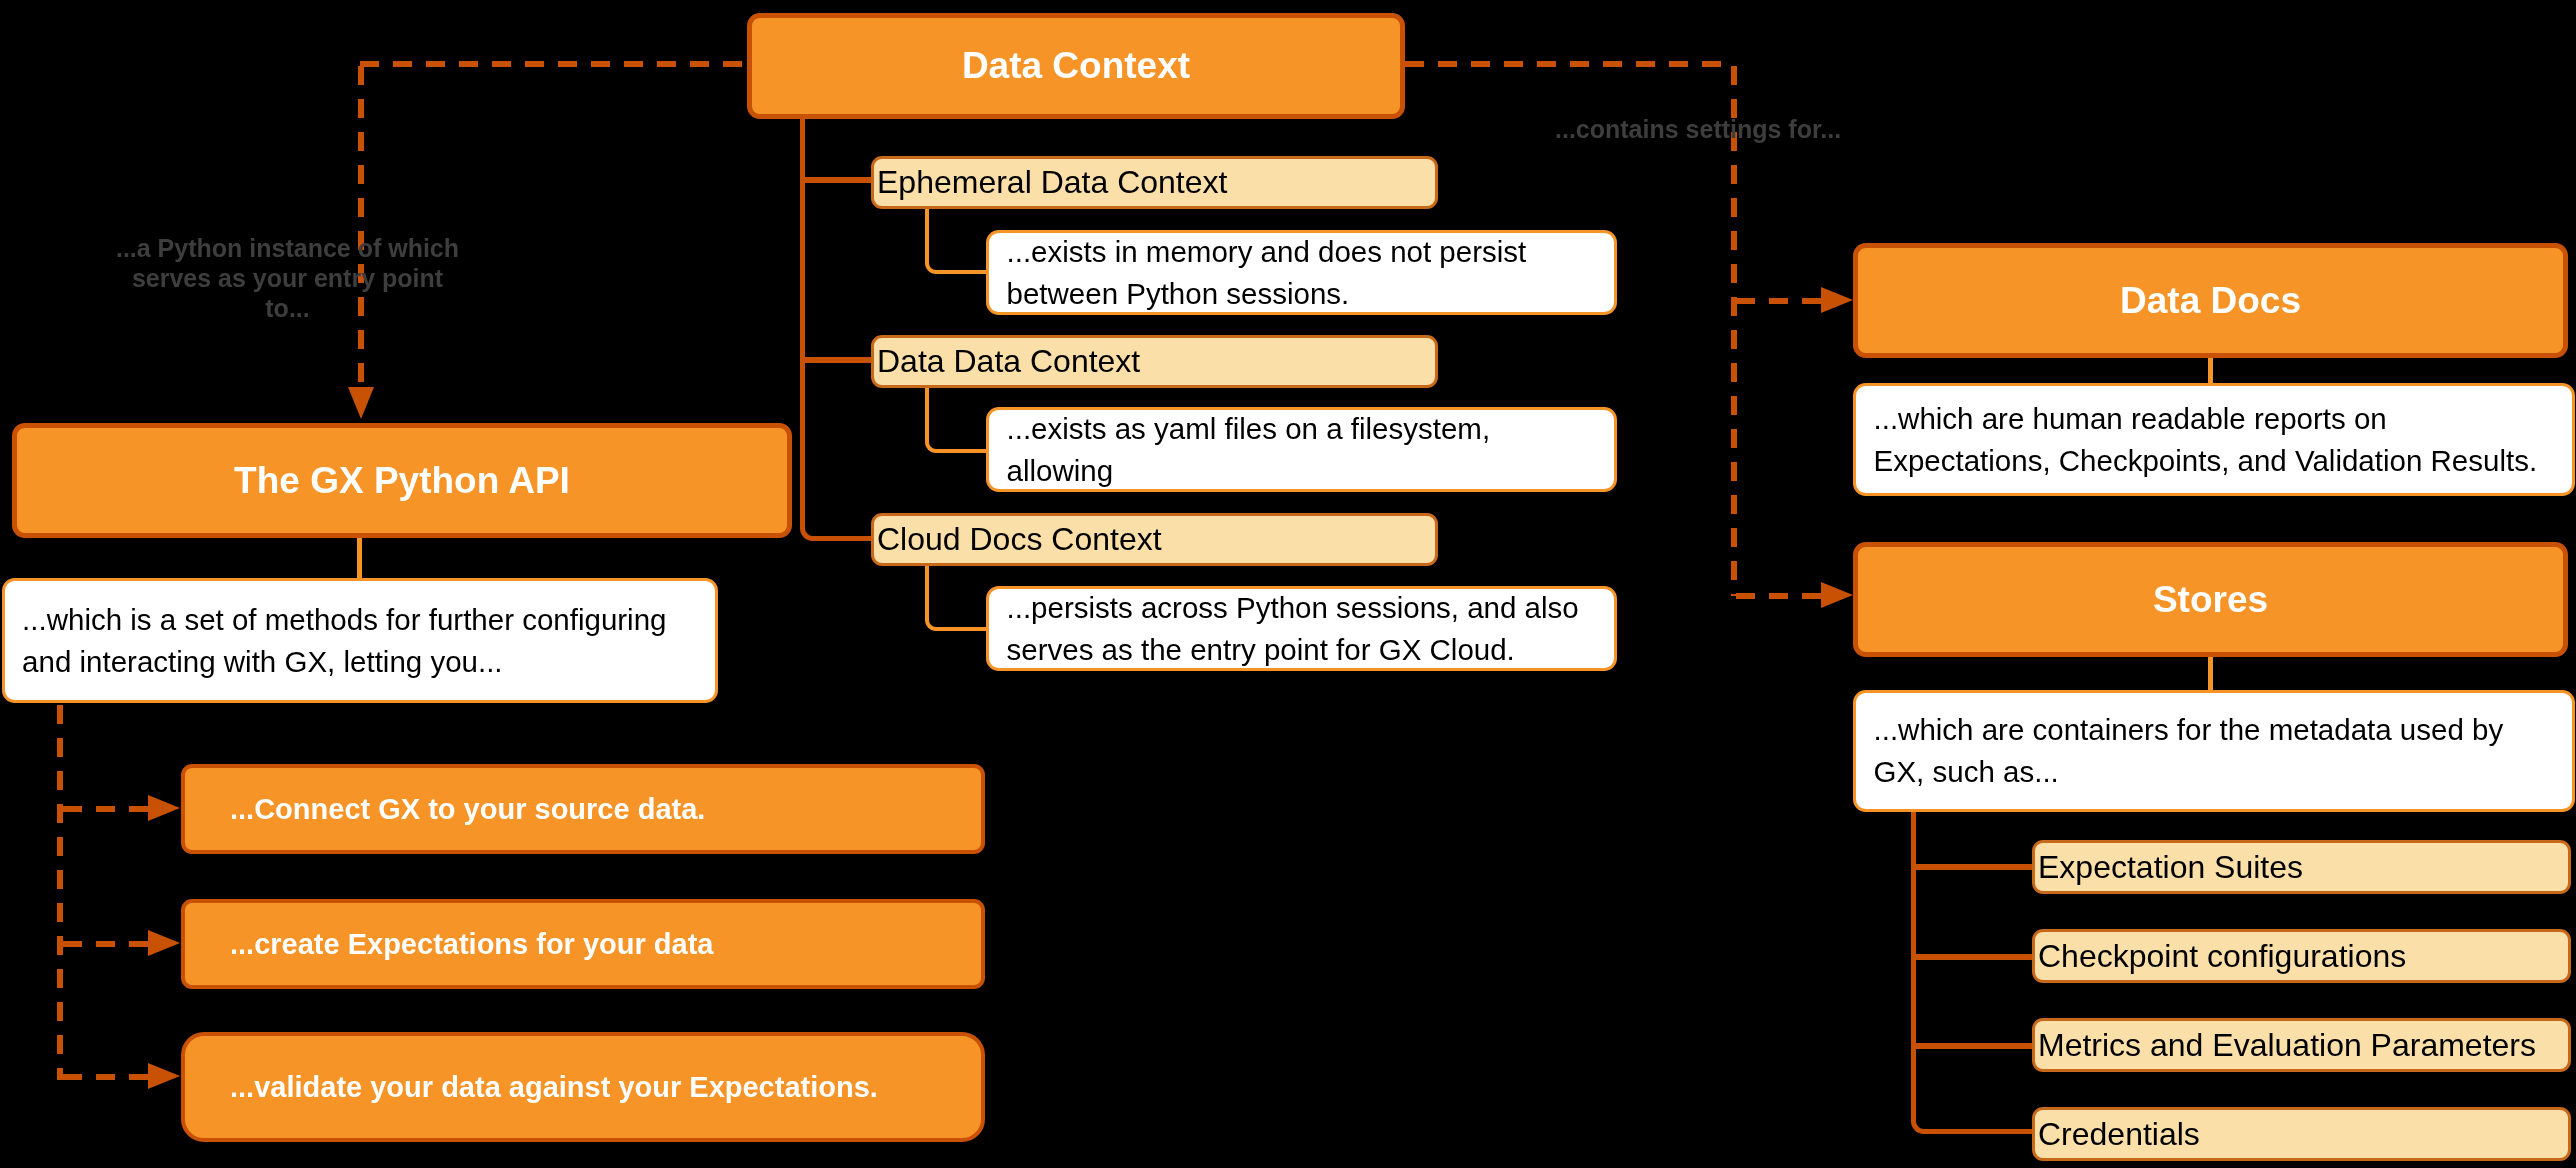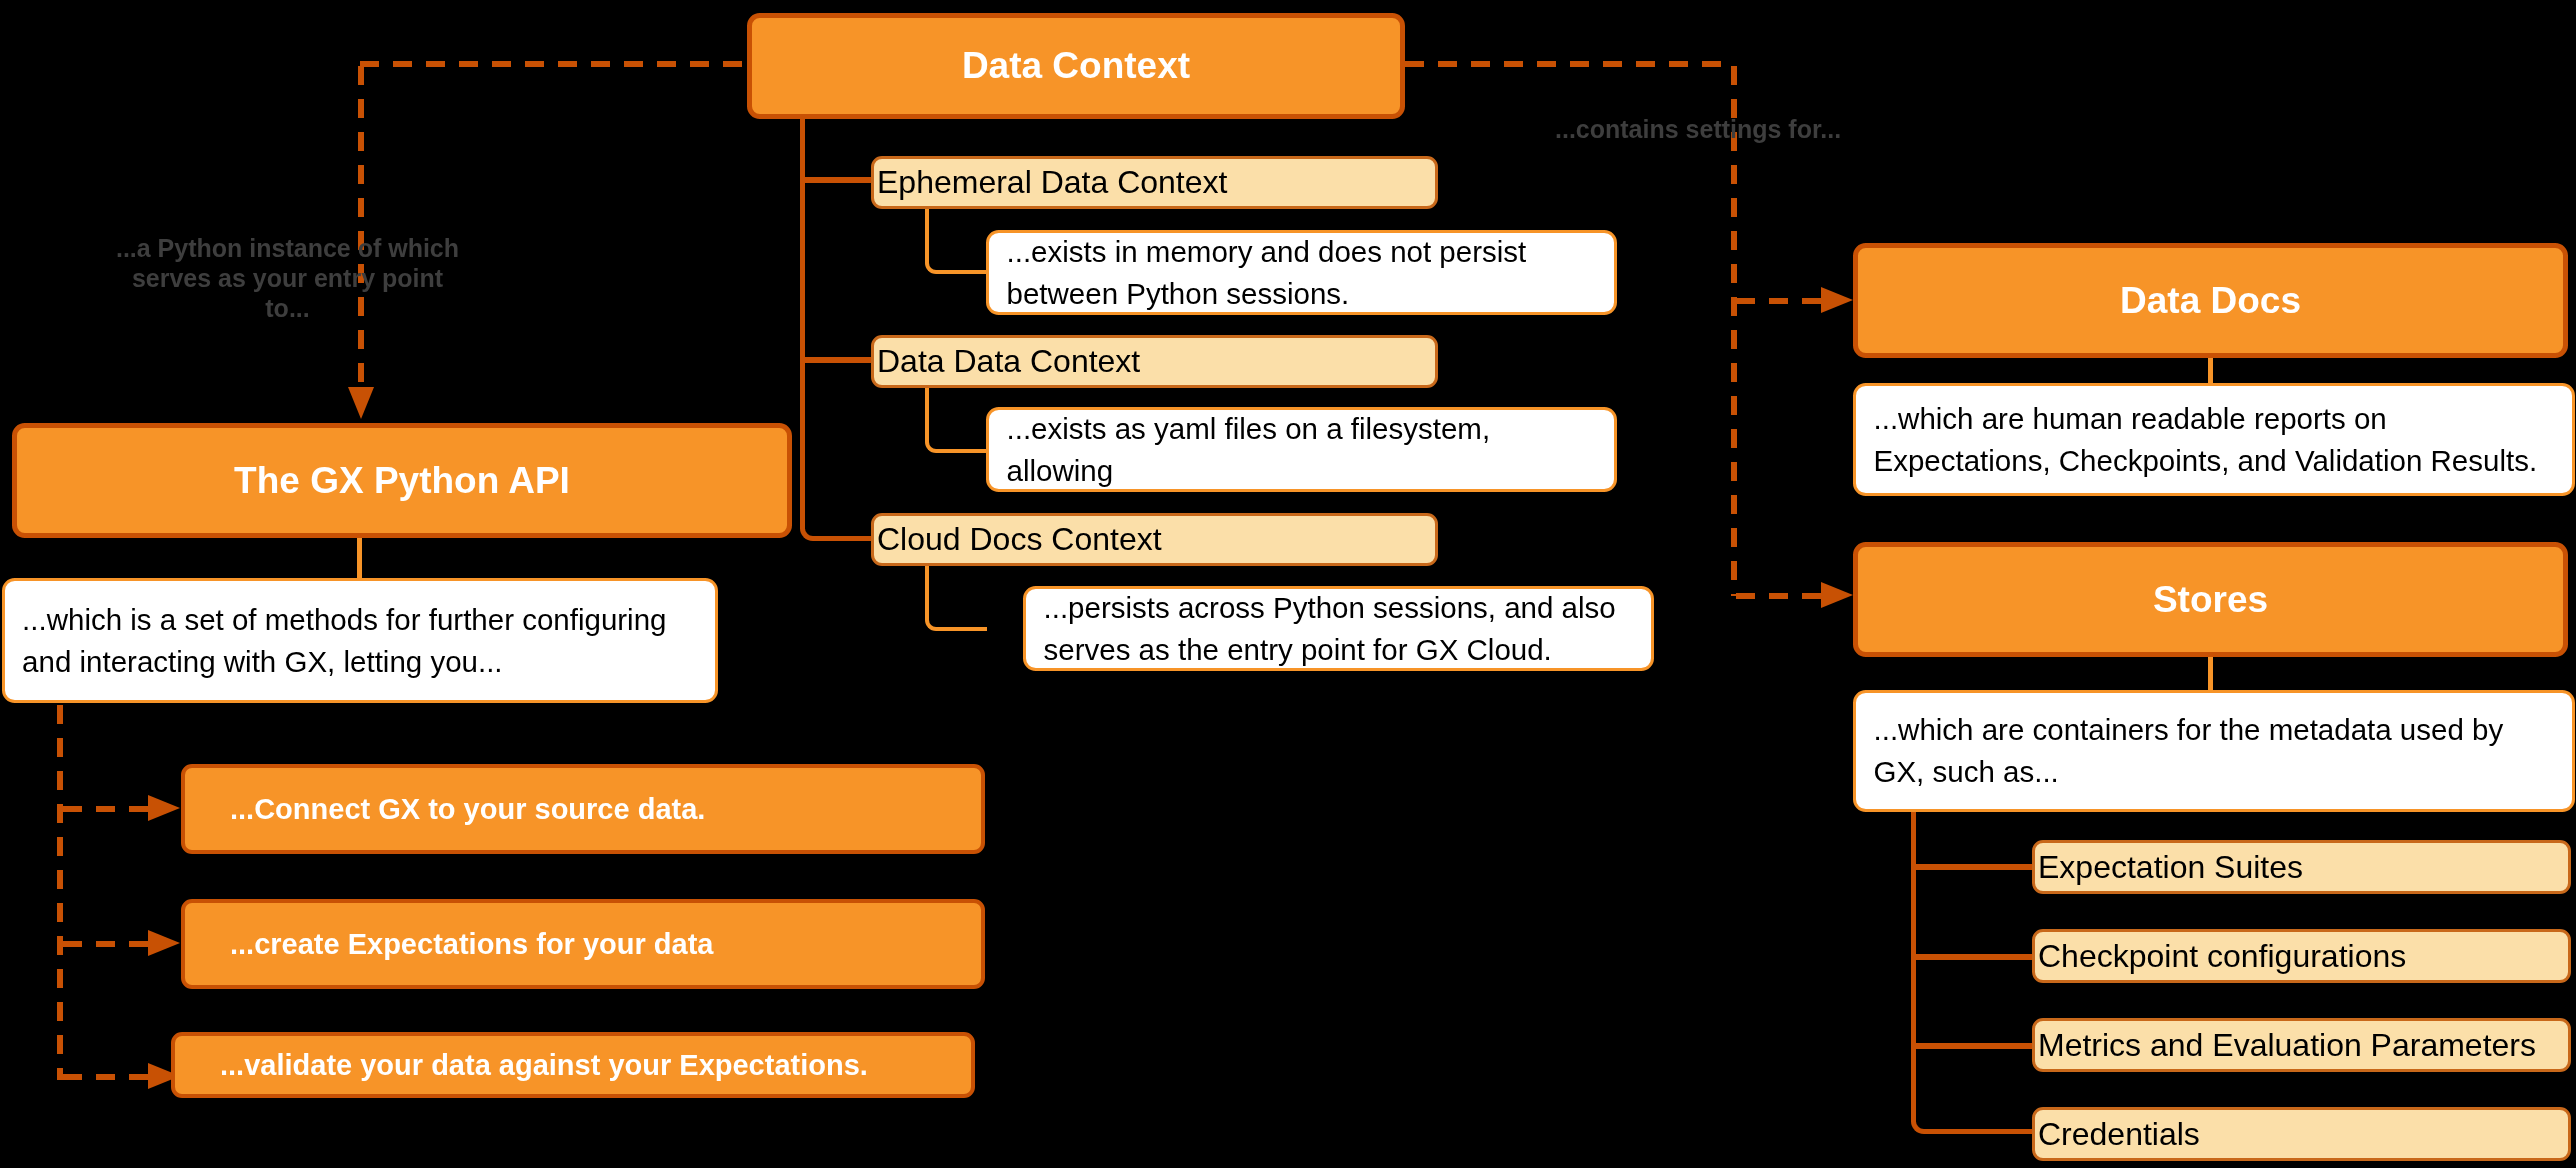--- a/index.html
+++ b/index.html
@@ -92,34 +92,34 @@
     <span>...exists in memory and does not persist</span>
     <span>between Python sessions.</span>
   </div>
 
   <div class="abs box-light" style="left:871px;top:335px;width:567px;height:53px;">Data Data Context</div>
   <div class="abs box-white" style="left:986px;top:407px;width:631px;height:85px;">
     <span>...exists as yaml files on a filesystem, allowing</span>
   </div>
 
   <div class="abs box-light" style="left:871px;top:513px;width:567px;height:53px;">Cloud Docs Context</div>
-  <div class="abs box-white" style="left:1023px;top:586px;width:631px;height:85px;">
+  <div class="abs box-white" style="left:986px;top:586px;width:631px;height:85px;">
     <span>...persists across Python sessions, and also</span>
     <span>serves as the entry point for GX Cloud.</span>
   </div>
 
   <div class="abs box-orange" style="left:12px;top:423px;width:780px;height:115px;">The GX Python API</div>
   <div class="abs box-white" style="left:1.6px;top:578px;width:716px;height:125px;">
     <span>...which is a set of methods for further configuring</span>
     <span>and interacting with GX, letting you...</span>
   </div>
 
   <div class="abs box-action" style="left:181px;top:764px;width:804px;height:90px;">...Connect GX to your source data.</div>
   <div class="abs box-action" style="left:181px;top:899px;width:804px;height:90px;">...create Expectations for your data</div>
-  <div class="abs box-action" style="left:171px;top:1032px;width:804px;height:66px;">...validate your data against your Expectations.</div>
+  <div class="abs box-action" style="left:181px;top:1032px;width:804px;height:110px;border-radius:23px;">...validate your data against your Expectations.</div>
 
   <div class="abs box-orange" style="left:1853px;top:243px;width:715px;height:115px;">Data Docs</div>
   <div class="abs box-white" style="left:1853px;top:383px;width:722px;height:113px;">
     <span>...which are human readable reports on</span>
     <span>Expectations, Checkpoints, and Validation Results.</span>
   </div>
 
   <div class="abs box-orange" style="left:1853px;top:542px;width:715px;height:115px;">Stores</div>
   <div class="abs box-white" style="left:1853px;top:690px;width:722px;height:122px;">
     <span>...which are containers for the metadata used by</span>

